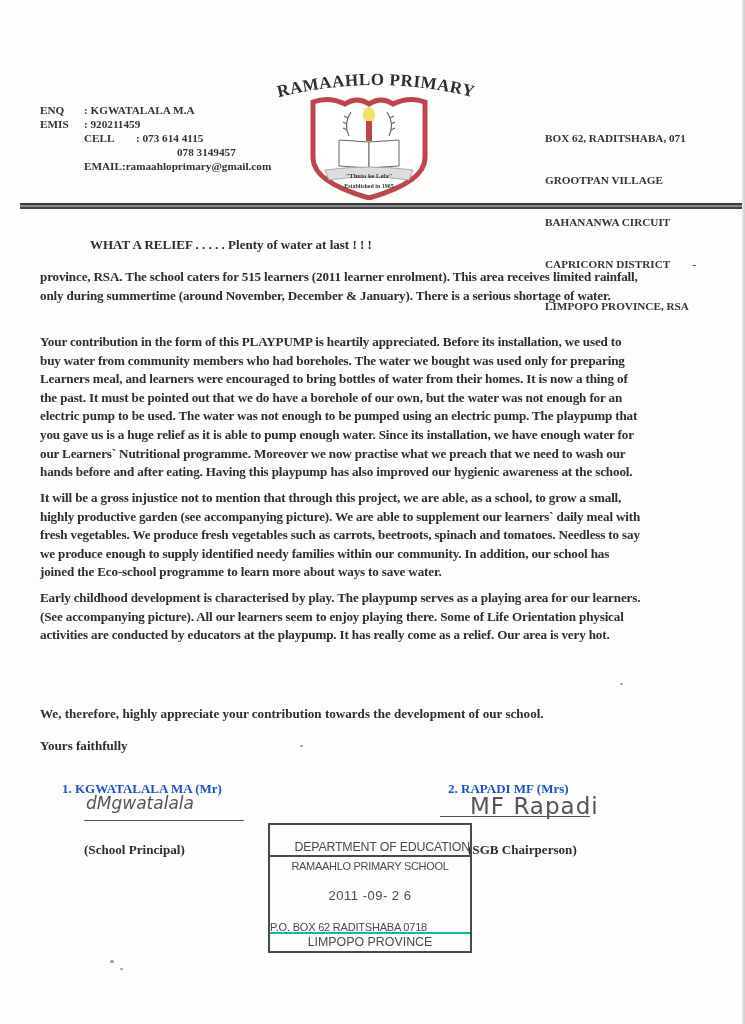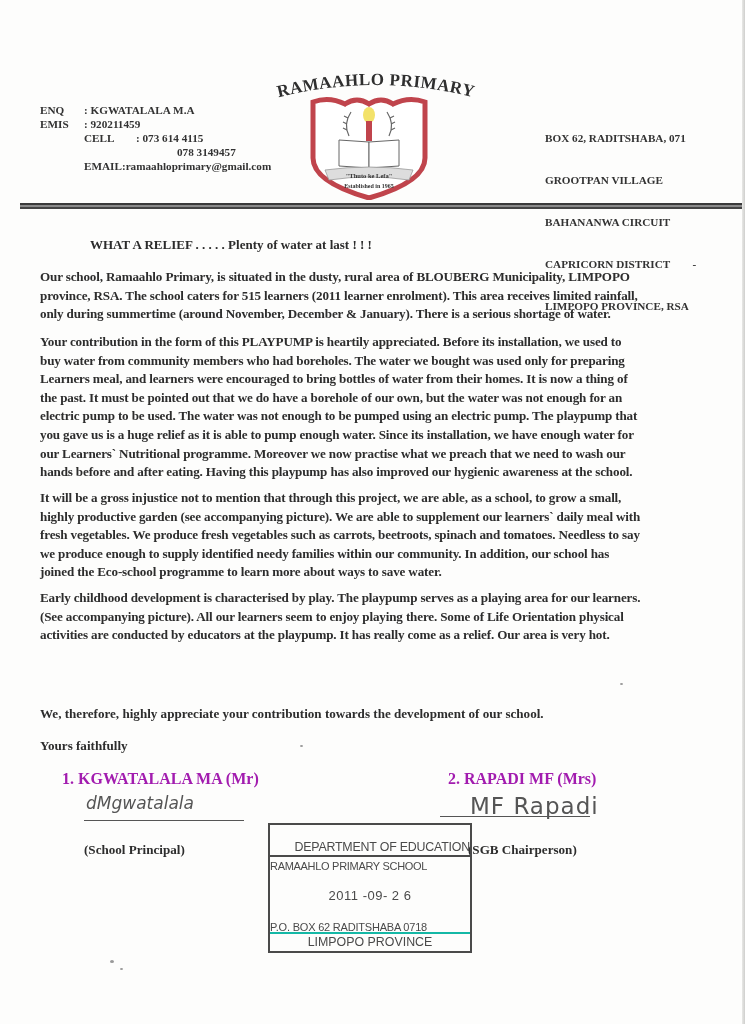--- a/index.html
+++ b/index.html
@@ -50,36 +50,36 @@
     }
     .para {
       position: absolute; left: 40px; width: 700px;
       font-weight: bold; font-size: 13.1px; line-height: 18.6px; color: #2d2d2d;
       letter-spacing: -0.15px;
     }
     .para .ln { display: block; white-space: nowrap; }
 
     .closing { position: absolute; left: 40px; font-weight: bold; font-size: 13.1px; color: #2d2d2d; white-space: nowrap; }
 
-    .sig-name { position: absolute; font-weight: bold; font-size: 16px; color: #a21caf; white-space: nowrap; }
+    .sig-name { position: absolute; font-weight: bold; font-size: 13px; color: #1d4ed8; white-space: nowrap; margin-top: 11px; }
     .sig-line { position: absolute; height: 1px; background: #555; }
     .signature { position: absolute; font-family: "DejaVu Sans", sans-serif; color: #555; font-weight: normal; font-style: italic; white-space: nowrap; }
     .role { position: absolute; font-weight: bold; font-size: 13.1px; color: #2d2d2d; white-space: nowrap; }
 
     
     .stamp {
       position: absolute; left: 268px; top: 823px; width: 204px; height: 130px;
       border: 2px solid #4a4a4a; box-sizing: border-box;
       font-family: "Liberation Sans", sans-serif; color: #4a4a4a;
     }
     .stamp .s-top {
       border-bottom: 2px solid #4a4a4a; font-size: 12.4px; text-align: right;
       line-height: 16px; padding-top: 14px; letter-spacing: -0.2px;
     }
-    .stamp .s-school { font-size: 11px; text-align: left; margin-top: 3px; letter-spacing: -0.3px; white-space: nowrap; }
+    .stamp .s-school { font-size: 11px; text-align: center; margin-top: 3px; letter-spacing: -0.3px; white-space: nowrap; }
     .stamp .s-date { font-size: 13px; text-align: center; margin-top: 16px; letter-spacing: 0.5px; }
     .stamp .s-box { font-size: 11px; text-align: left; margin-top: 18px; letter-spacing: -0.2px; white-space: nowrap; }
     .stamp .s-prov {
       position: absolute; left: 0; right: 0; bottom: 0;
       border-top: 2px solid #14b8a6; font-size: 12.4px; text-align: center; line-height: 17px;
     }
 
     .speck { position: absolute; background: #999; border-radius: 50%; }
   </style>
 </head>
@@ -146,21 +146,20 @@
     <div>BAHANANWA CIRCUIT</div>
     <div>CAPRICORN DISTRICT        -</div>
     <div>LIMPOPO PROVINCE, RSA</div>
   </div>
 
   <div class="rule"></div>
 
   <div class="title">WHAT A RELIEF . . . . . Plenty of water at last ! ! !</div>
 
   <div class="para" style="top:268px;">
-    <span class="ln">Our school, Ramaahlo Primary, is situated in the dusty, rural area of BLOUBERG Municipality, LIMPOPO</span>
     <span class="ln">province, RSA. The school caters for 515 learners (2011 learner enrolment). This area receives limited rainfall,</span>
     <span class="ln">only during summertime (around November, December &amp; January). There is a serious shortage of water.</span>
   </div>
 
   <div class="para" style="top:333px;">
     <span class="ln">Your contribution in the form of this PLAYPUMP is heartily appreciated. Before its installation, we used to</span>
     <span class="ln">buy water from community members who had boreholes. The water we bought was used only for preparing</span>
     <span class="ln">Learners meal, and learners were encouraged to bring bottles of water from their homes. It is now a thing of</span>
     <span class="ln">the past. It must be pointed out that we do have a borehole of our own, but the water was not enough for an</span>
     <span class="ln">electric pump to be used. The water was not enough to be pumped using an electric pump. The playpump that</span>

